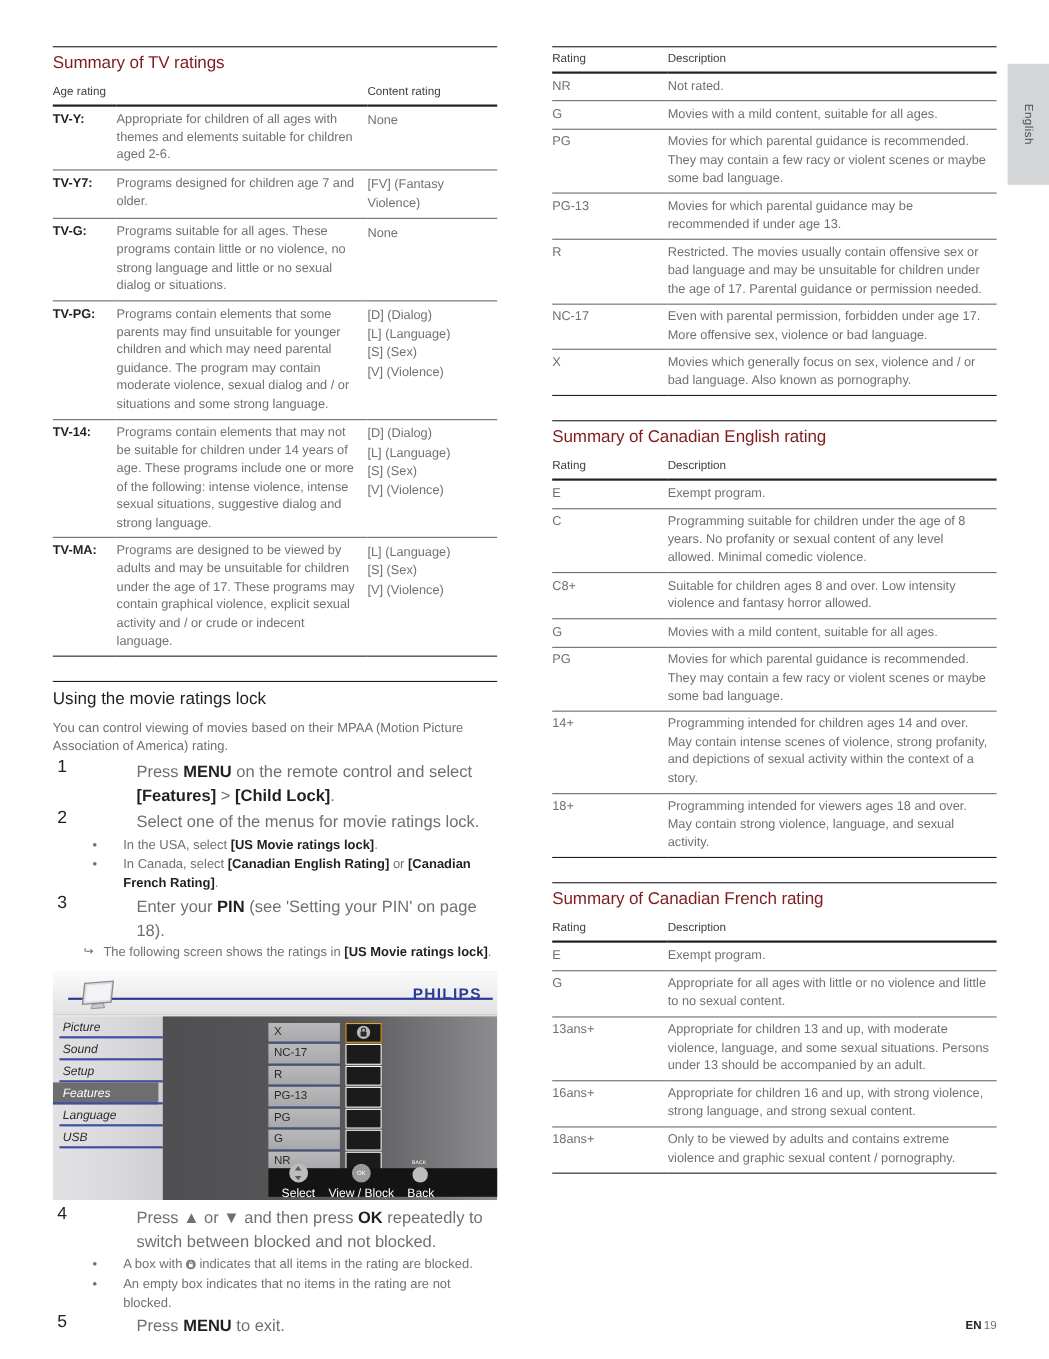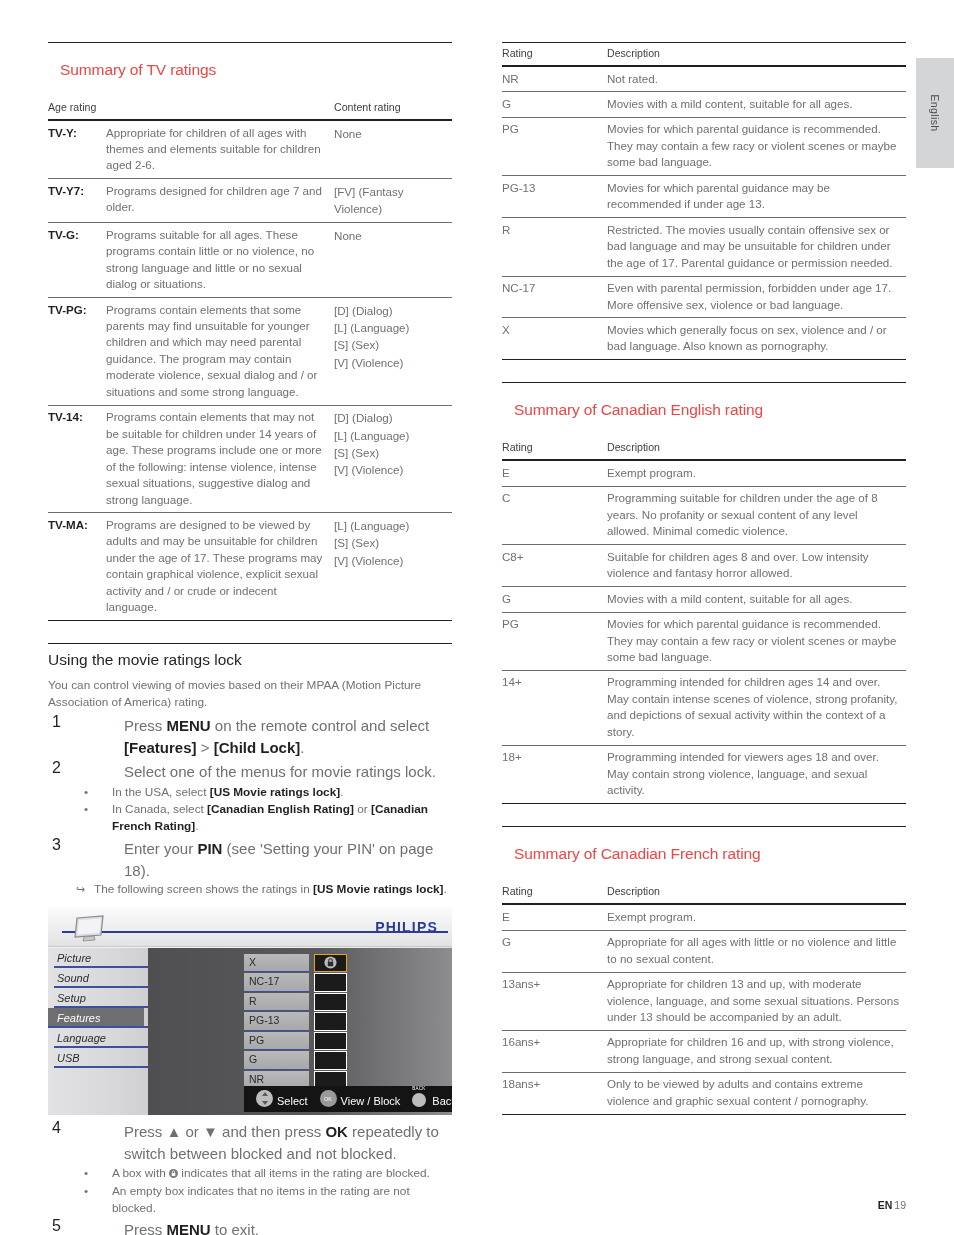--- a/index.html
+++ b/index.html
@@ -25,22 +25,22 @@
     transform: translate(-50%,-50%) rotate(90deg);
     white-space:nowrap;
     font-size:10.5px; color:#4d4e50; letter-spacing:.4px;
   }
 
   
   .col-left  { position:absolute; left:48px;  top:42px; width:404px; }
   .col-right { position:absolute; left:502px; top:42px; width:404px; }
 
   h2.section-title {
-    font-size:15.5px; font-weight:400; color:#ef4444;
-    margin:12px; padding:6px 0 7px 0; line-height:1.1;
+    font-size:15.5px; font-weight:400; color:#7f1d1d;
+    margin:0; padding:6px 0 7px 0; line-height:1.1;
     letter-spacing:-0.1px;
   }
   .rule-top   { border-top:1.5px solid #231f20; }
 
   table.rt { width:100%; border-collapse:collapse; table-layout:fixed; }
   table.rt th, table.rt td {
     text-align:left; vertical-align:top;
     font-weight:400; font-size:11.6px; line-height:1.42;
     padding:3.5px 4px 4.5px 0;
     color:#6f7072;
@@ -138,21 +138,21 @@
     width:33px; margin-left:5px; background:#1b1b1b;
     border:1.6px solid #ffffff; display:flex; align-items:center; justify-content:center;
   }
   .rr.active .box { border:1.8px solid #e8a317; }
   .lockglyph { width:13px; height:13px; }
   .tv-bottombar {
     position:absolute; left:96px; bottom:3px; width:275px; height:26px;
     background:#141414; display:flex; align-items:center; color:#ffffff;
     font-size:11px;
   }
-  .tb-item { display:flex; align-items:flex-end; gap:4px; margin-left:12px; }
+  .tb-item { display:flex; align-items:center; gap:4px; margin-left:12px;flex-direction:column; }
   .dpad { width:17px; height:17px; border-radius:50%; background:#bdbdbd; position:relative; }
   .dpad::before, .dpad::after {
     content:""; position:absolute; left:50%; transform:translateX(-50%);
     border-left:3.5px solid transparent; border-right:3.5px solid transparent;
   }
   .dpad::before { top:2px; border-bottom:4px solid #5a5a5a; }
   .dpad::after  { bottom:2px; border-top:4px solid #5a5a5a; }
   .okbtn {
     width:17px; height:17px; border-radius:50%; background:#9a9a9a;
     font-size:5.5px; color:#ffffff; display:flex; align-items:center; justify-content:center;

